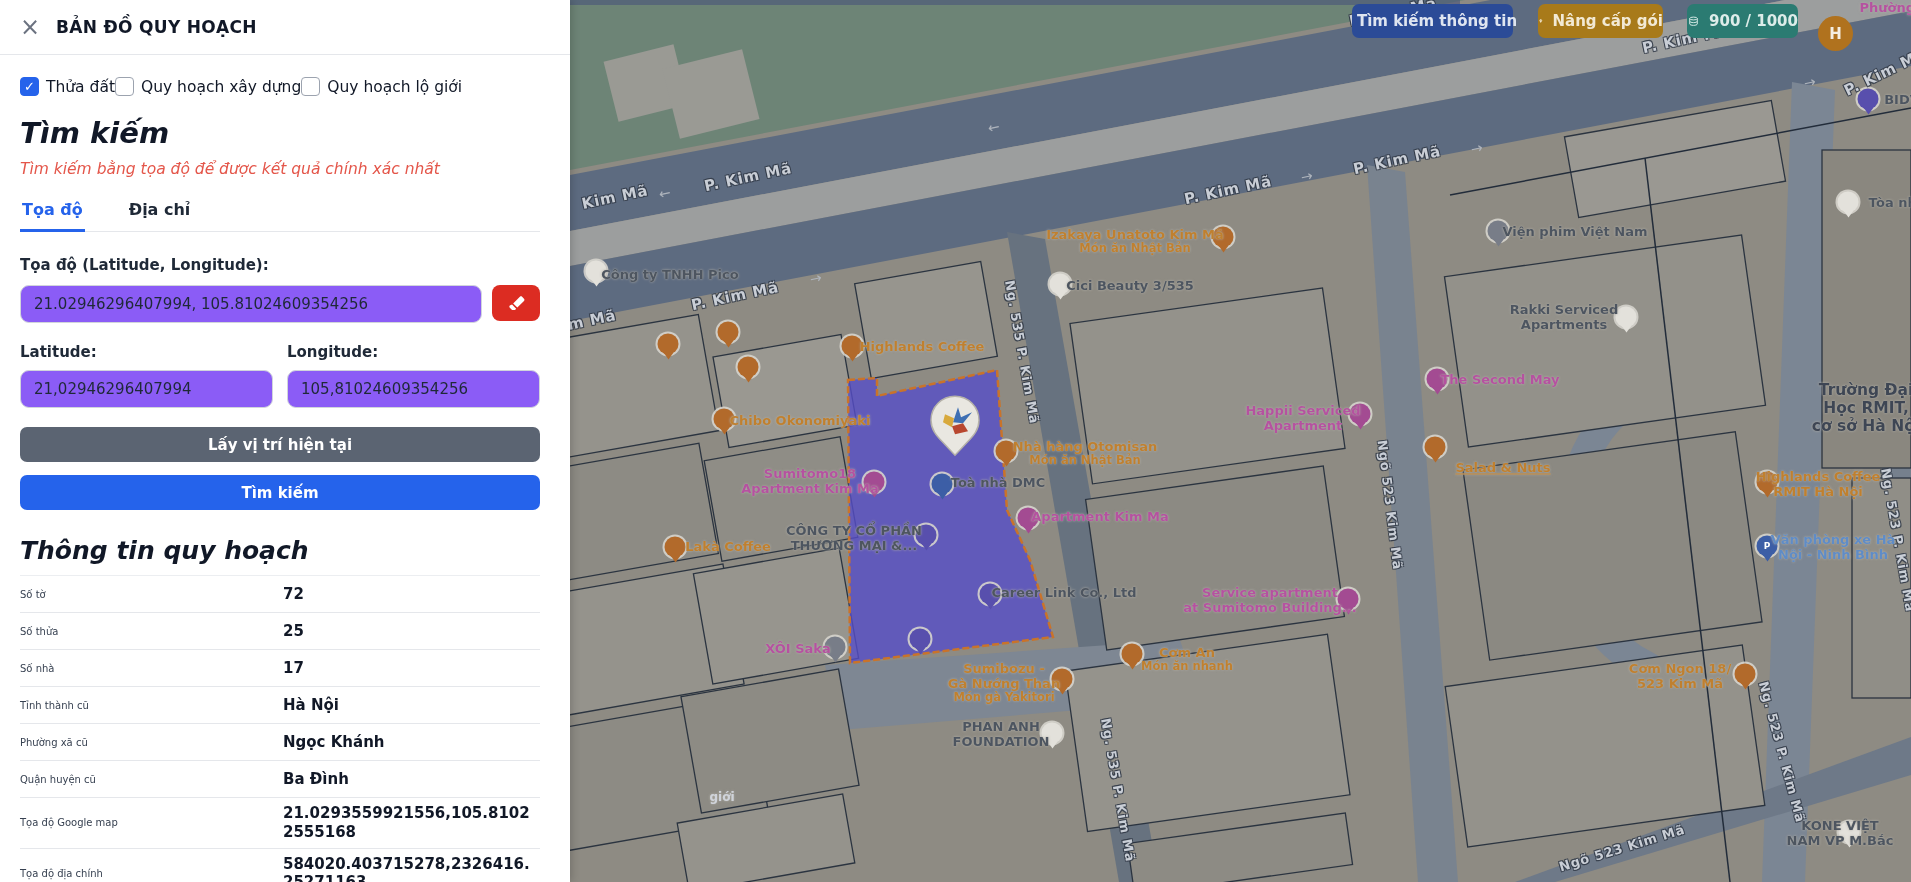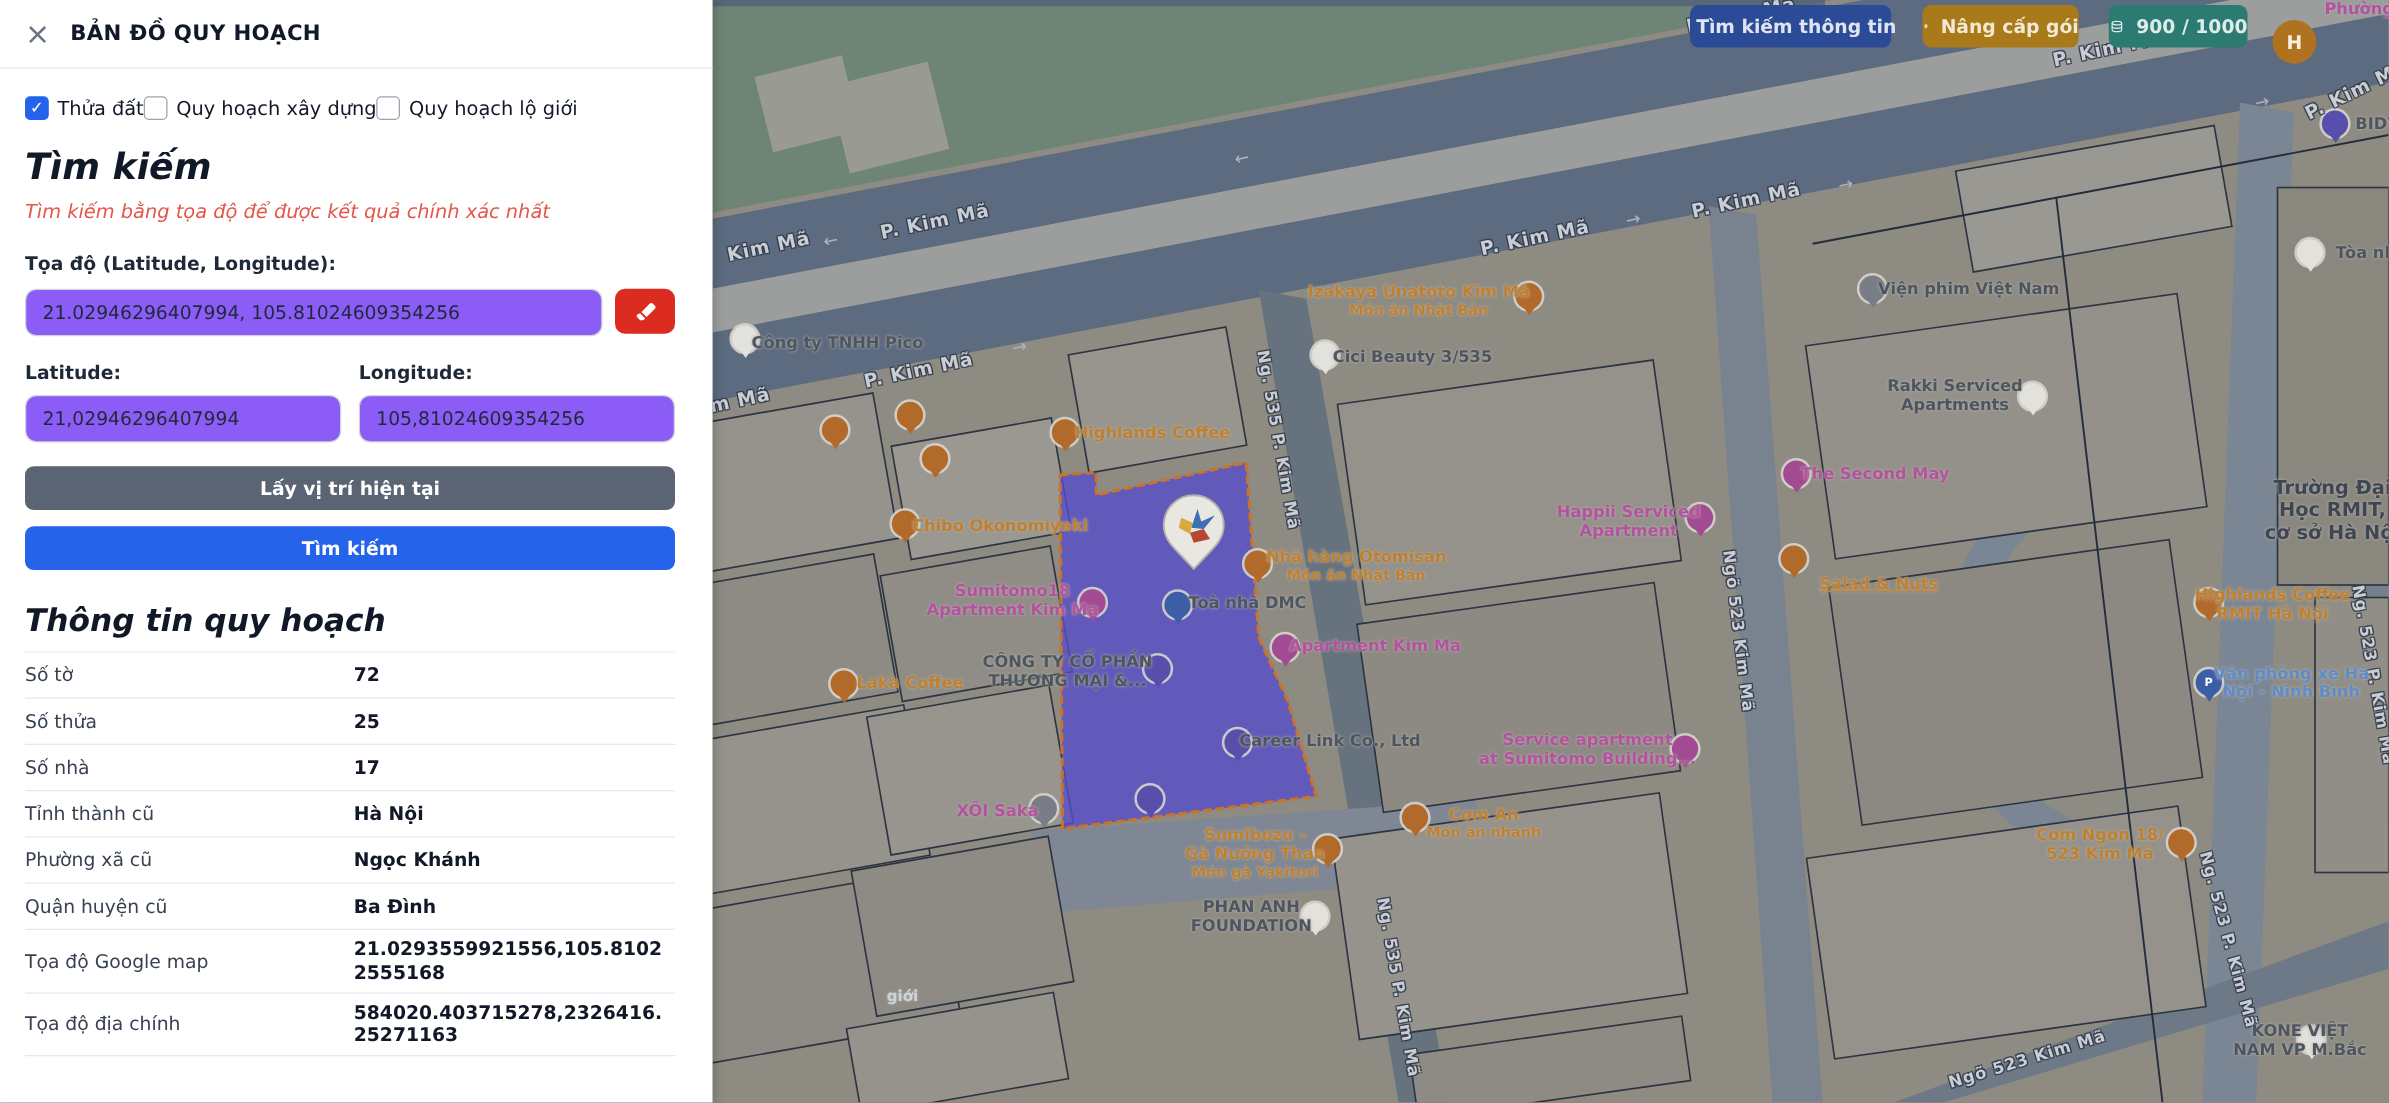--- a/index.html
+++ b/index.html
@@ -29,21 +29,21 @@
   .tinput{flex:1;height:38px;border:1px solid #d1d5db;border-radius:9px;padding:0 13px;font-size:15px;color:#1f2937;font-family:inherit;background:#8b5cf6;outline:none}
   .clearbtn{width:48px;height:36px;border:none;border-radius:8px;background:var(--danger);display:flex;align-items:center;justify-content:center;cursor:pointer;flex:0 0 auto}
   .latlng{display:flex;gap:14px;margin-top:20px}
   .latlng>div{flex:1}
   .latlng .tinput{width:100%;margin-top:9px}
   .bigbtn{display:block;width:100%;height:35px;border:none;border-radius:7px;color:#fff;font-size:15px;font-weight:600;font-family:inherit;cursor:pointer}
   .locbtn{margin-top:19px;background:var(--darkbtn)}
   .searchbtn{margin-top:13px;background:var(--accent)}
   h2.info-h{margin-top:26px;font-size:25px;font-weight:700;font-style:italic;color:#111827;padding-bottom:10px;border-bottom:1px solid #eceef1}
   .irow{display:grid;grid-template-columns:263px 1fr;align-items:center;min-height:37px;border-bottom:1px solid #e5e7eb;padding:6px 0}
-  .ilabel{font-size:15px;color:#374151}
+  .ilabel{font-size:10px;color:#374151}
   .ival{font-size:15px;font-weight:700;color:#111827;word-break:break-all;line-height:1.25}
   
   .map{position:absolute;left:570px;top:0;width:1341px;height:882px;overflow:hidden;background:#8e8b83}
   .basemap{position:absolute;left:0;top:0;z-index:0}
   .abs-c{position:absolute;transform:translate(-50%,-50%)}
   .slabel{z-index:3;color:#c9ced6;font-weight:700;letter-spacing:.8px;white-space:nowrap;
           text-shadow:-1px -1px 0 rgba(52,60,73,.85),1px -1px 0 rgba(52,60,73,.85),-1px 1px 0 rgba(52,60,73,.85),1px 1px 0 rgba(52,60,73,.85)}
   .arrow{z-index:3;color:#aeb4bc;font-size:14px;text-shadow:none;font-weight:400}
   .poi{z-index:4;font-size:13px;font-weight:700;text-align:center;line-height:1.16;white-space:nowrap;
        text-shadow:0 0 3px rgba(178,176,168,.9),0 0 1px rgba(178,176,168,.9)}
@@ -381,20 +381,24 @@
         </label>
         <label class="chk">
           <span class="box"></span>
           <span>Quy hoạch lộ giới</span>
         </label>
     </div>
 
     <h1 class="search-h">Tìm kiếm</h1>
     <div class="hint">Tìm kiếm bằng tọa độ để được kết quả chính xác nhất</div>
 
+    <div class="tabs">
+      <div class="tab active">Tọa độ</div>
+        <div class="tab">Địa chỉ</div>
+    </div>
 
     <div class="fldlabel">Tọa độ (Latitude, Longitude):</div>
     <div class="inputrow">
       <input class="tinput" readonly="" value="21.02946296407994, 105.81024609354256" style="">
       <button class="clearbtn">
         <svg width="19" height="19" viewBox="0 0 24 24">
           <path fill="#fff" d="M16.24 3.56c.78-.78 2.05-.78 2.83 0l2.37 2.37c.78.78.78 2.05 0 2.83L13 17.2 7.8 12l8.44-8.44zM6.38 13.42l5.2 5.2-1.13 1.13c-.37.38-.88.59-1.41.59H6.4l-2.84-2.84c-.78-.78-.78-2.05 0-2.83l2.82-1.25z"></path>
         </svg>
       </button>
     </div>

